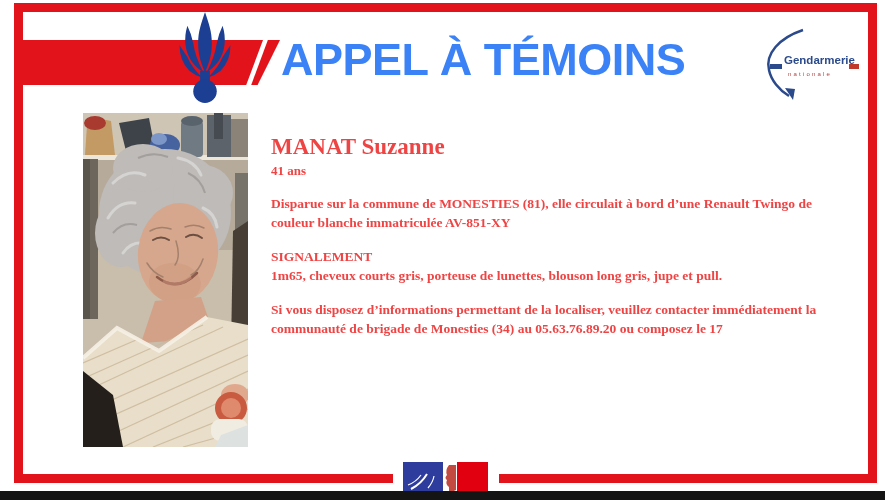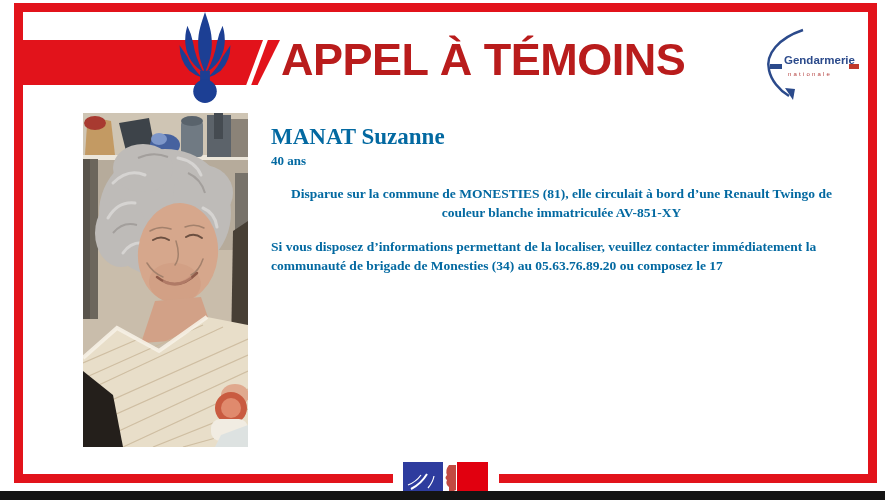--- a/index.html
+++ b/index.html
@@ -12,44 +12,44 @@
   .frame-gap{position:absolute;left:393px;top:471px;width:106px;height:14px;background:#fff;}
 
   
   .band{position:absolute;left:23px;top:40px;width:240px;height:45px;background:#e2131b;
         clip-path:polygon(0 0,100% 0,93% 100%,0 100%);}
   .band-sliver{position:absolute;left:248px;top:40px;width:32px;height:45px;background:#e2131b;
         clip-path:polygon(62% 0,100% 0,30% 100%,10% 100%);}
   .flame{position:absolute;left:177px;top:12px;width:56px;height:92px;}
 
   .title{position:absolute;left:281px;top:35px;font-family:"Liberation Sans",sans-serif;
-         font-weight:bold;font-size:45px;line-height:50px;letter-spacing:-0.5px;color:#b91c1c;
+         font-weight:bold;font-size:45px;line-height:50px;letter-spacing:-0.5px;color:#3b82f6;
          white-space:nowrap;}
 
   
   .gn-logo{position:absolute;left:757px;top:28px;width:108px;height:72px;}
   .gn-logo svg{position:absolute;left:0;top:0;}
   .gn-sq{position:absolute;width:12px;height:5px;}
   .gn-sq.blue{left:13px;top:36px;background:#2b4a8b;}
   .gn-sq.red{left:92px;top:36px;background:#c0392b;width:10px;}
   .gn-name{position:absolute;left:27px;top:26px;font-family:"Liberation Sans",sans-serif;
            font-weight:bold;font-size:11.5px;color:#2b4a8b;white-space:nowrap;}
   .gn-sub{position:absolute;left:31px;top:43px;font-family:"Liberation Sans",sans-serif;
           font-size:6px;letter-spacing:2.2px;color:#b5413f;white-space:nowrap;}
 
   
   .photo{position:absolute;left:83px;top:113px;width:165px;height:334px;overflow:hidden;
          background:#c9bdab;}
 
   
-  .content{position:absolute;left:271px;top:123px;width:565px;color:#0369a1;font-family:Liberation Serif, serif;}
+  .content{position:absolute;left:271px;top:133px;width:565px;color:#ef4444;font-family:Liberation Serif, serif;}
   .person-name{font-size:23px;font-weight:bold;line-height:27px;}
   .person-age{font-size:13px;font-weight:bold;line-height:17px;margin-top:2px;}
-  .para{font-size:13.5px;font-weight:bold;line-height:18.5px;margin:16px 0 0 16px;
-        white-space:pre-line;text-align:center;}
+  .para{font-size:13.5px;font-weight:bold;line-height:18.5px;margin:16px 0 0 0;
+        white-space:pre-line;}
   .section{margin-top:16px;}
   .sec-h{font-size:13.5px;font-weight:bold;line-height:18.5px;}
   .sec-t{font-size:13.5px;font-weight:bold;line-height:18.5px;white-space:pre-line;}
 
   
   .marianne{position:absolute;left:403px;top:462px;width:85px;height:31px;}
   .black-bar{position:absolute;left:0;top:491px;width:885px;height:9px;background:#141414;}
 </style>
 </head>
 <body>
@@ -158,24 +158,26 @@
       <ellipse cx="152" cy="282" rx="14" ry="11" fill="#e0a98e"></ellipse>
       <circle cx="148" cy="295" r="16" fill="#c95b40"></circle>
       <circle cx="148" cy="295" r="10" fill="#e08a6d"></circle>
       <rect x="128" y="306" width="37" height="22" rx="9" fill="#f1ece2"></rect>
       <polygon points="138,322 165,312 165,334 132,334" fill="#dde2e1"></polygon>
     </svg>
   </div>
 
   <div class="content">
     <div class="person-name">MANAT Suzanne</div>
-    <div class="person-age">40 ans</div>
+    <div class="person-age">41 ans</div>
     <p class="para">Disparue sur la commune de MONESTIES (81), elle circulait à bord d’une Renault Twingo de
 couleur blanche immatriculée AV-851-XY</p>
     <div class="section">
+      <div class="sec-h">SIGNALEMENT</div>
+      <div class="sec-t">1m65, cheveux courts gris, porteuse de lunettes, blouson long gris, jupe et pull.</div>
     </div>
     <div class="section">
       <div class="sec-t">Si vous disposez d’informations permettant de la localiser, veuillez contacter immédiatement la
 communauté de brigade de Monesties (34) au 05.63.76.89.20 ou composez le 17</div>
     </div>
   </div>
 
   <div class="frame-gap"></div>
 
   <div class="marianne">

